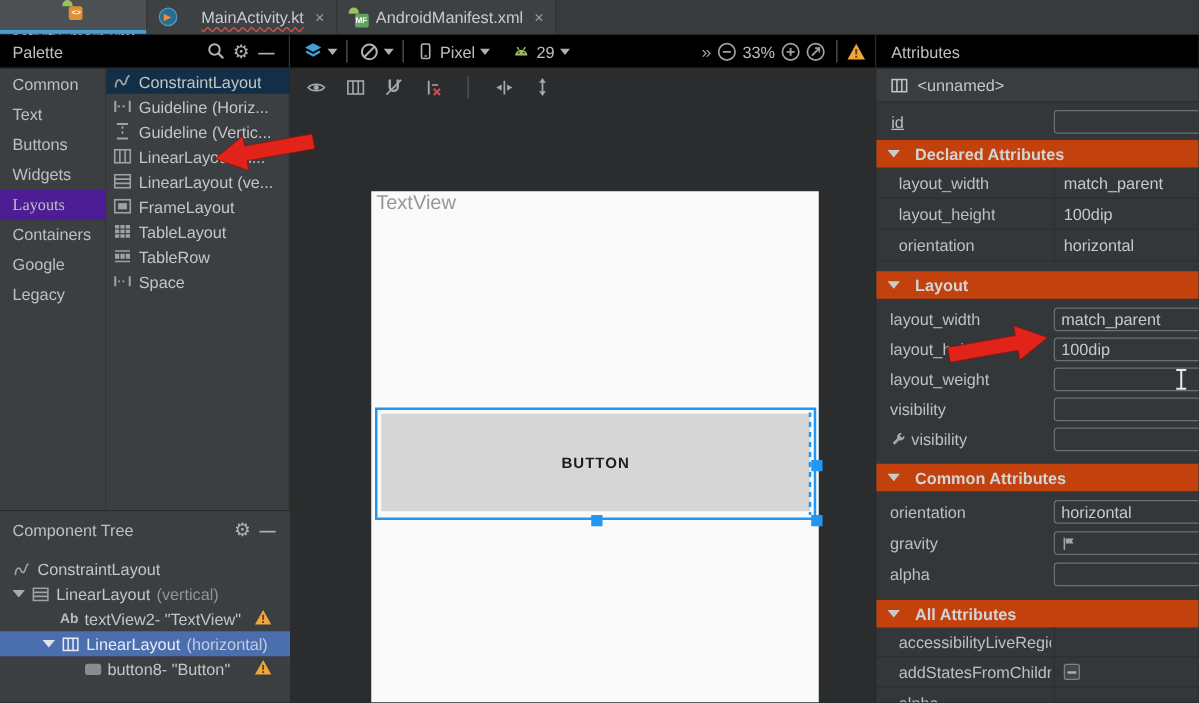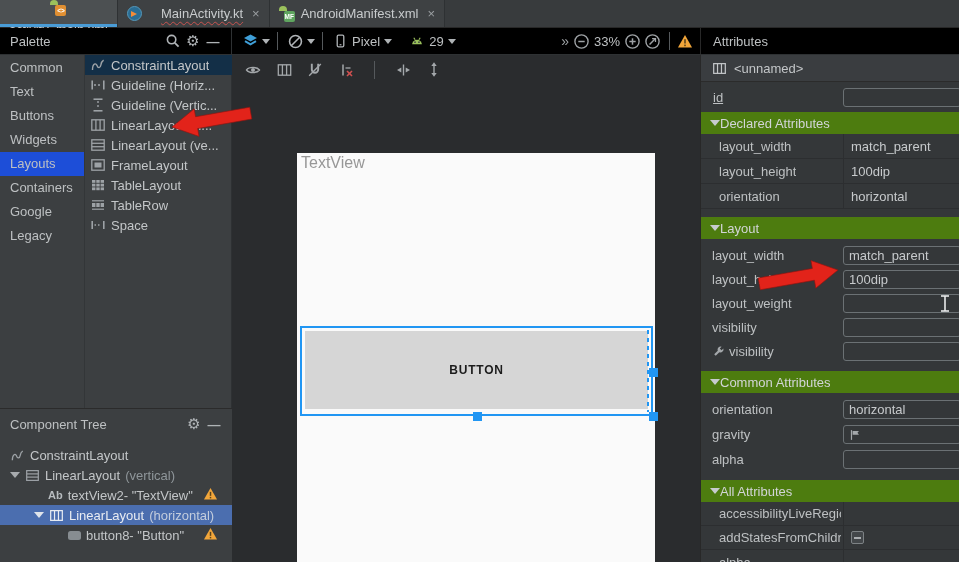--- a/index.html
+++ b/index.html
@@ -45,21 +45,21 @@
     border-top:5px solid #afb3b6; display:inline-block; margin-left:2px; }
   .vsep { width:1px; height:18px; background:#55595c; margin:0 7px; }
   .tbtxt { color:#bdc0c2; margin:0 2px; }
   .chev { color:#9ea2a5; font-size:14px; letter-spacing:-1px; margin-right:4px; }
 
   
   .leftcol { position:absolute; left:0; top:55px; width:232px; height:507px; background:#3c3f41;
     border-right:1px solid #2e3133; }
   .cats { position:absolute; left:0; top:1px; width:84px; }
   .cat { height:24px; line-height:24px; padding-left:10px; color:#bdc0c2; cursor:default; }
-  .cat.sel { background:#1d4ed8; }
+  .cat.sel { background:#4c1d95;font-family:Liberation Serif, serif; }
   .catdiv { position:absolute; left:84px; top:0; width:1px; height:353px; background:#333638; }
   .items { position:absolute; left:85px; top:0; width:147px; }
   .pitem { height:20px; display:flex; align-items:center; gap:5px; padding-left:5px; color:#c3c6c8; cursor:default; }
   .pitem.sel { background:#132f47; }
   .pitem svg { flex:0 0 16px; }
   .pitem span { white-space:nowrap; overflow:hidden; }
 
   .treediv { position:absolute; left:0; top:353px; width:232px; height:1px; background:#2b2b2b; }
   .ctree { position:absolute; left:0; top:354px; width:232px; height:153px; background:#3c3f41; }
   .ctree-hdr { height:30px; display:flex; align-items:center; padding:0 8px 0 10px; }
@@ -90,22 +90,22 @@
 
   
   .attrs { position:absolute; left:700px; top:55px; width:259px; height:507px; background:#343739;
     border-left:1px solid #282828; overflow:hidden; }
   .comp-hdr { height:27px; background:#3a3d40; border-bottom:1px solid #2b2b2b; display:flex;
     align-items:center; gap:7px; padding-left:11px; color:#c3c6c8; }
   .idrow { height:30px; display:flex; align-items:center; position:relative;text-decoration:underline; }
   .idrow .lab { padding-left:12px; }
   .a-input { position:absolute; left:142px; right:-2px; height:19px; border:1px solid #6b7174; border-radius:3px;
     background:#343739; color:#c7cacc; font-size:13px; line-height:17px; padding-left:5px; display:flex; align-items:center; gap:4px; }
-  .sect { height:22px; background:#4d7c0f; display:flex; align-items:center; gap:0; padding-left:9px;
-    color:#d2d5d7; font-weight:normal; cursor:default; }
+  .sect { height:22px; background:#c2410c; display:flex; align-items:center; gap:12px; padding-left:9px;
+    color:#d2d5d7; font-weight:bold; cursor:default; }
   .sect .twist { border-top-color:#c7cbce; }
   .trow { height:25px; display:flex; align-items:center; border-bottom:1px solid #2c2e30; position:relative; }
   .trow .lab { padding-left:18px; color:#bdc0c2; white-space:nowrap; overflow:hidden; max-width:140px; }
   .trow .val { position:absolute; left:142px; right:0; top:0; bottom:0; border-left:1px solid #2c2e30;
     display:flex; align-items:center; padding-left:7px; color:#c7cacc; }
   .irow { height:24px; display:flex; align-items:center; position:relative; }
   .irow .lab { padding-left:11px; display:flex; align-items:center; gap:4px; }
   .spacer8 { height:8px; }
   .chkdash { width:13px; height:13px; background:#43474a; border:1px solid #7d8285; border-radius:2px;
     margin-left:7px; display:flex; align-items:center; justify-content:center; }

